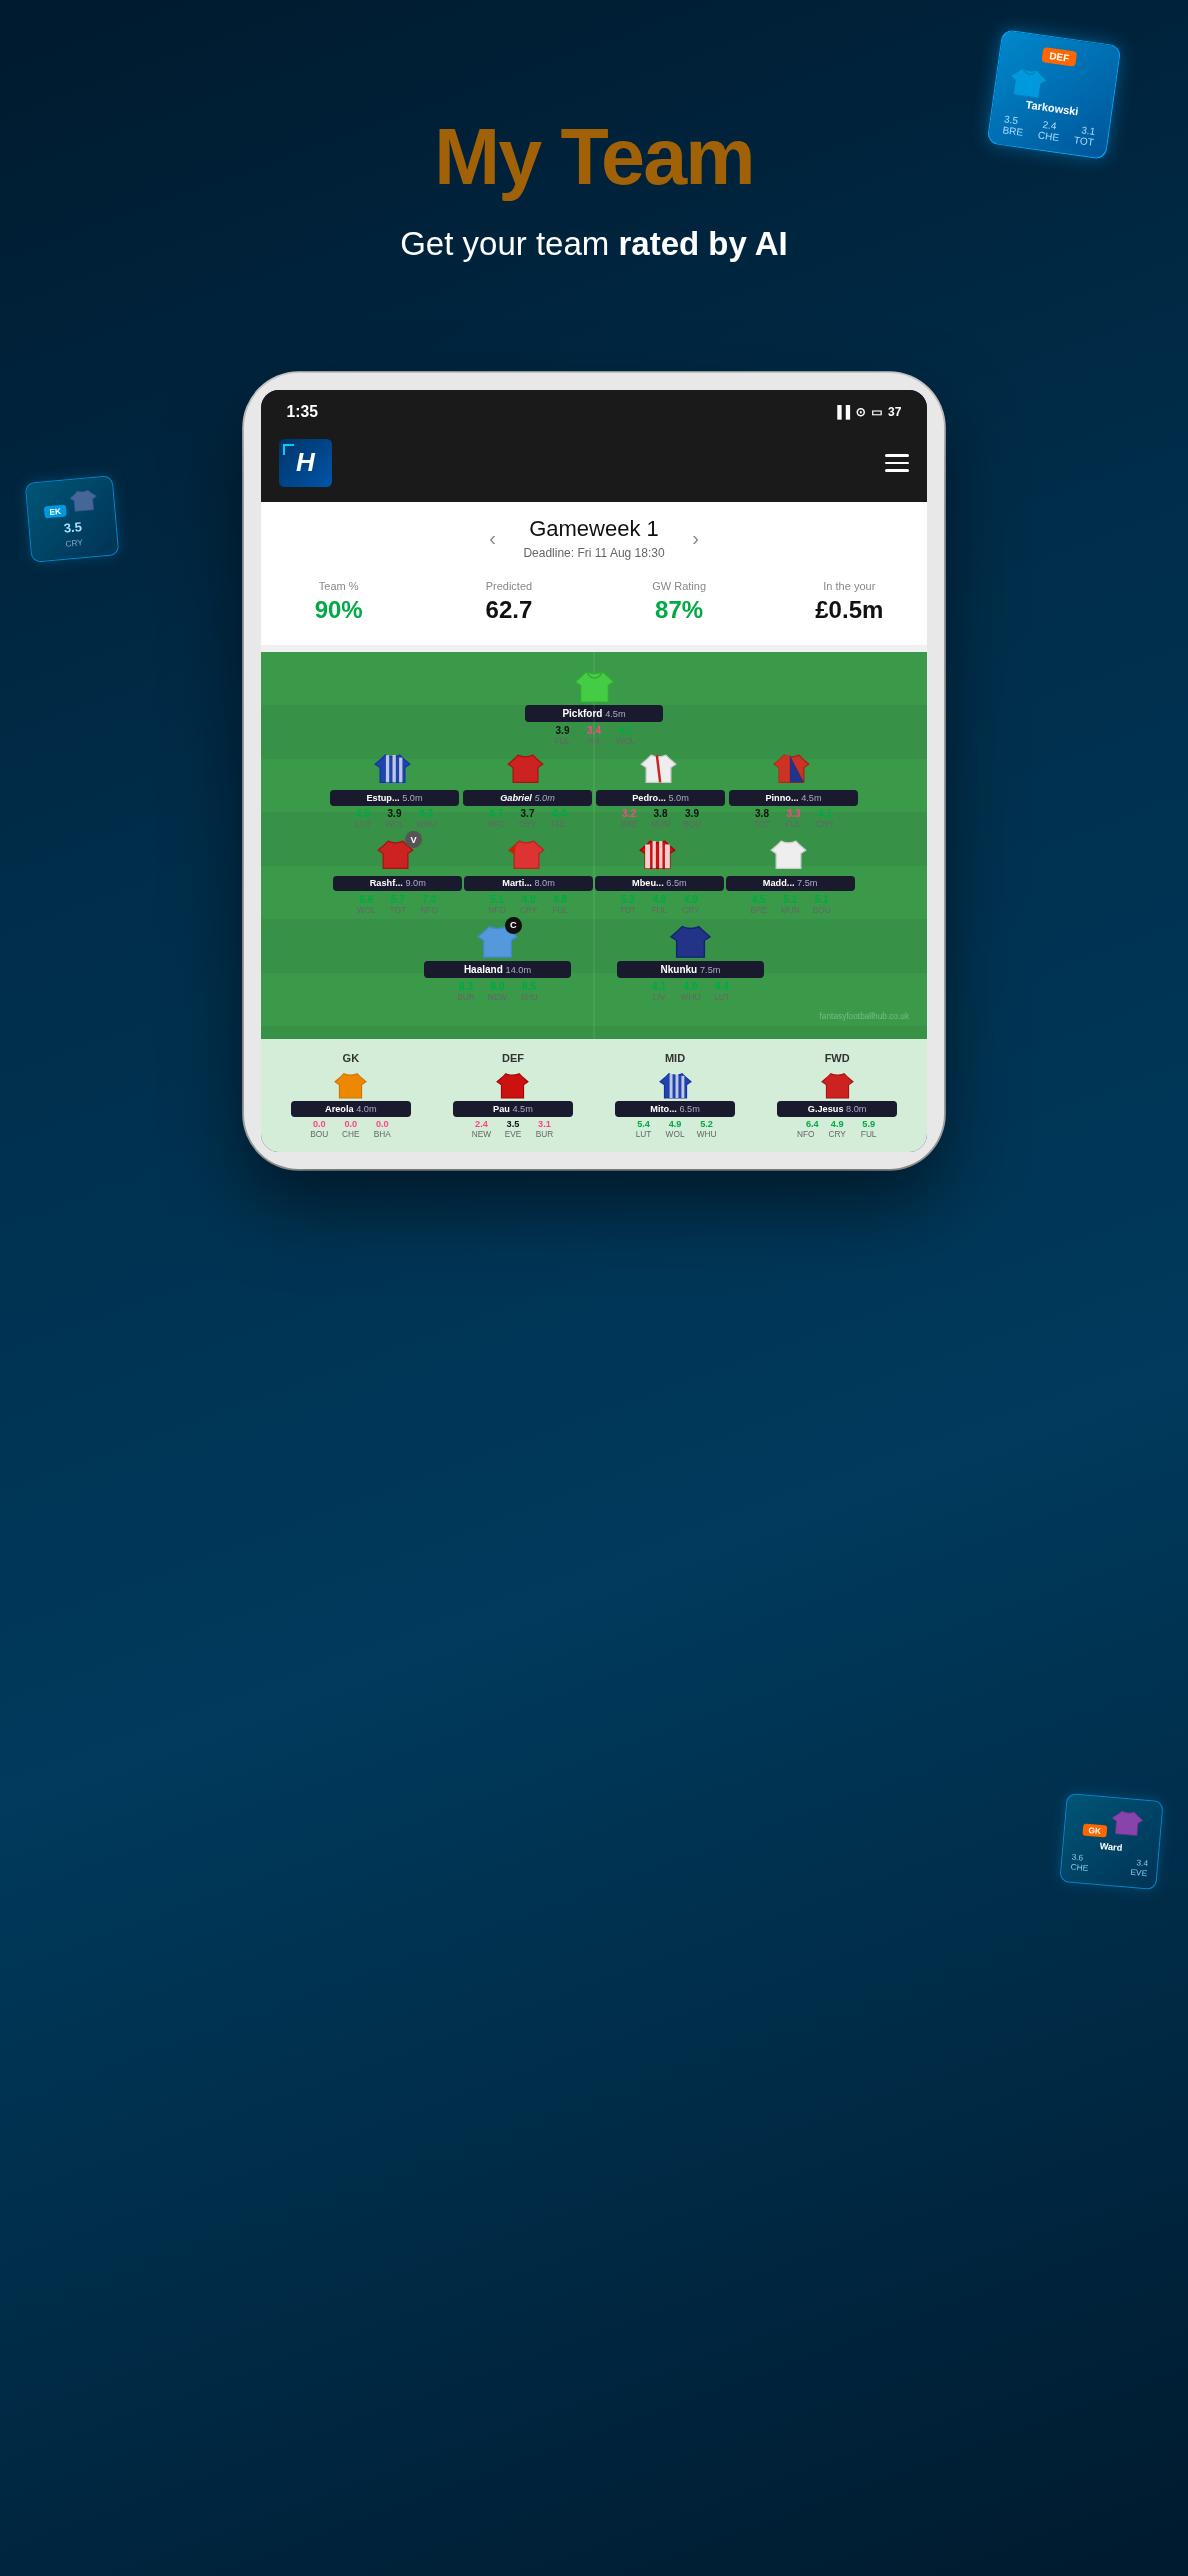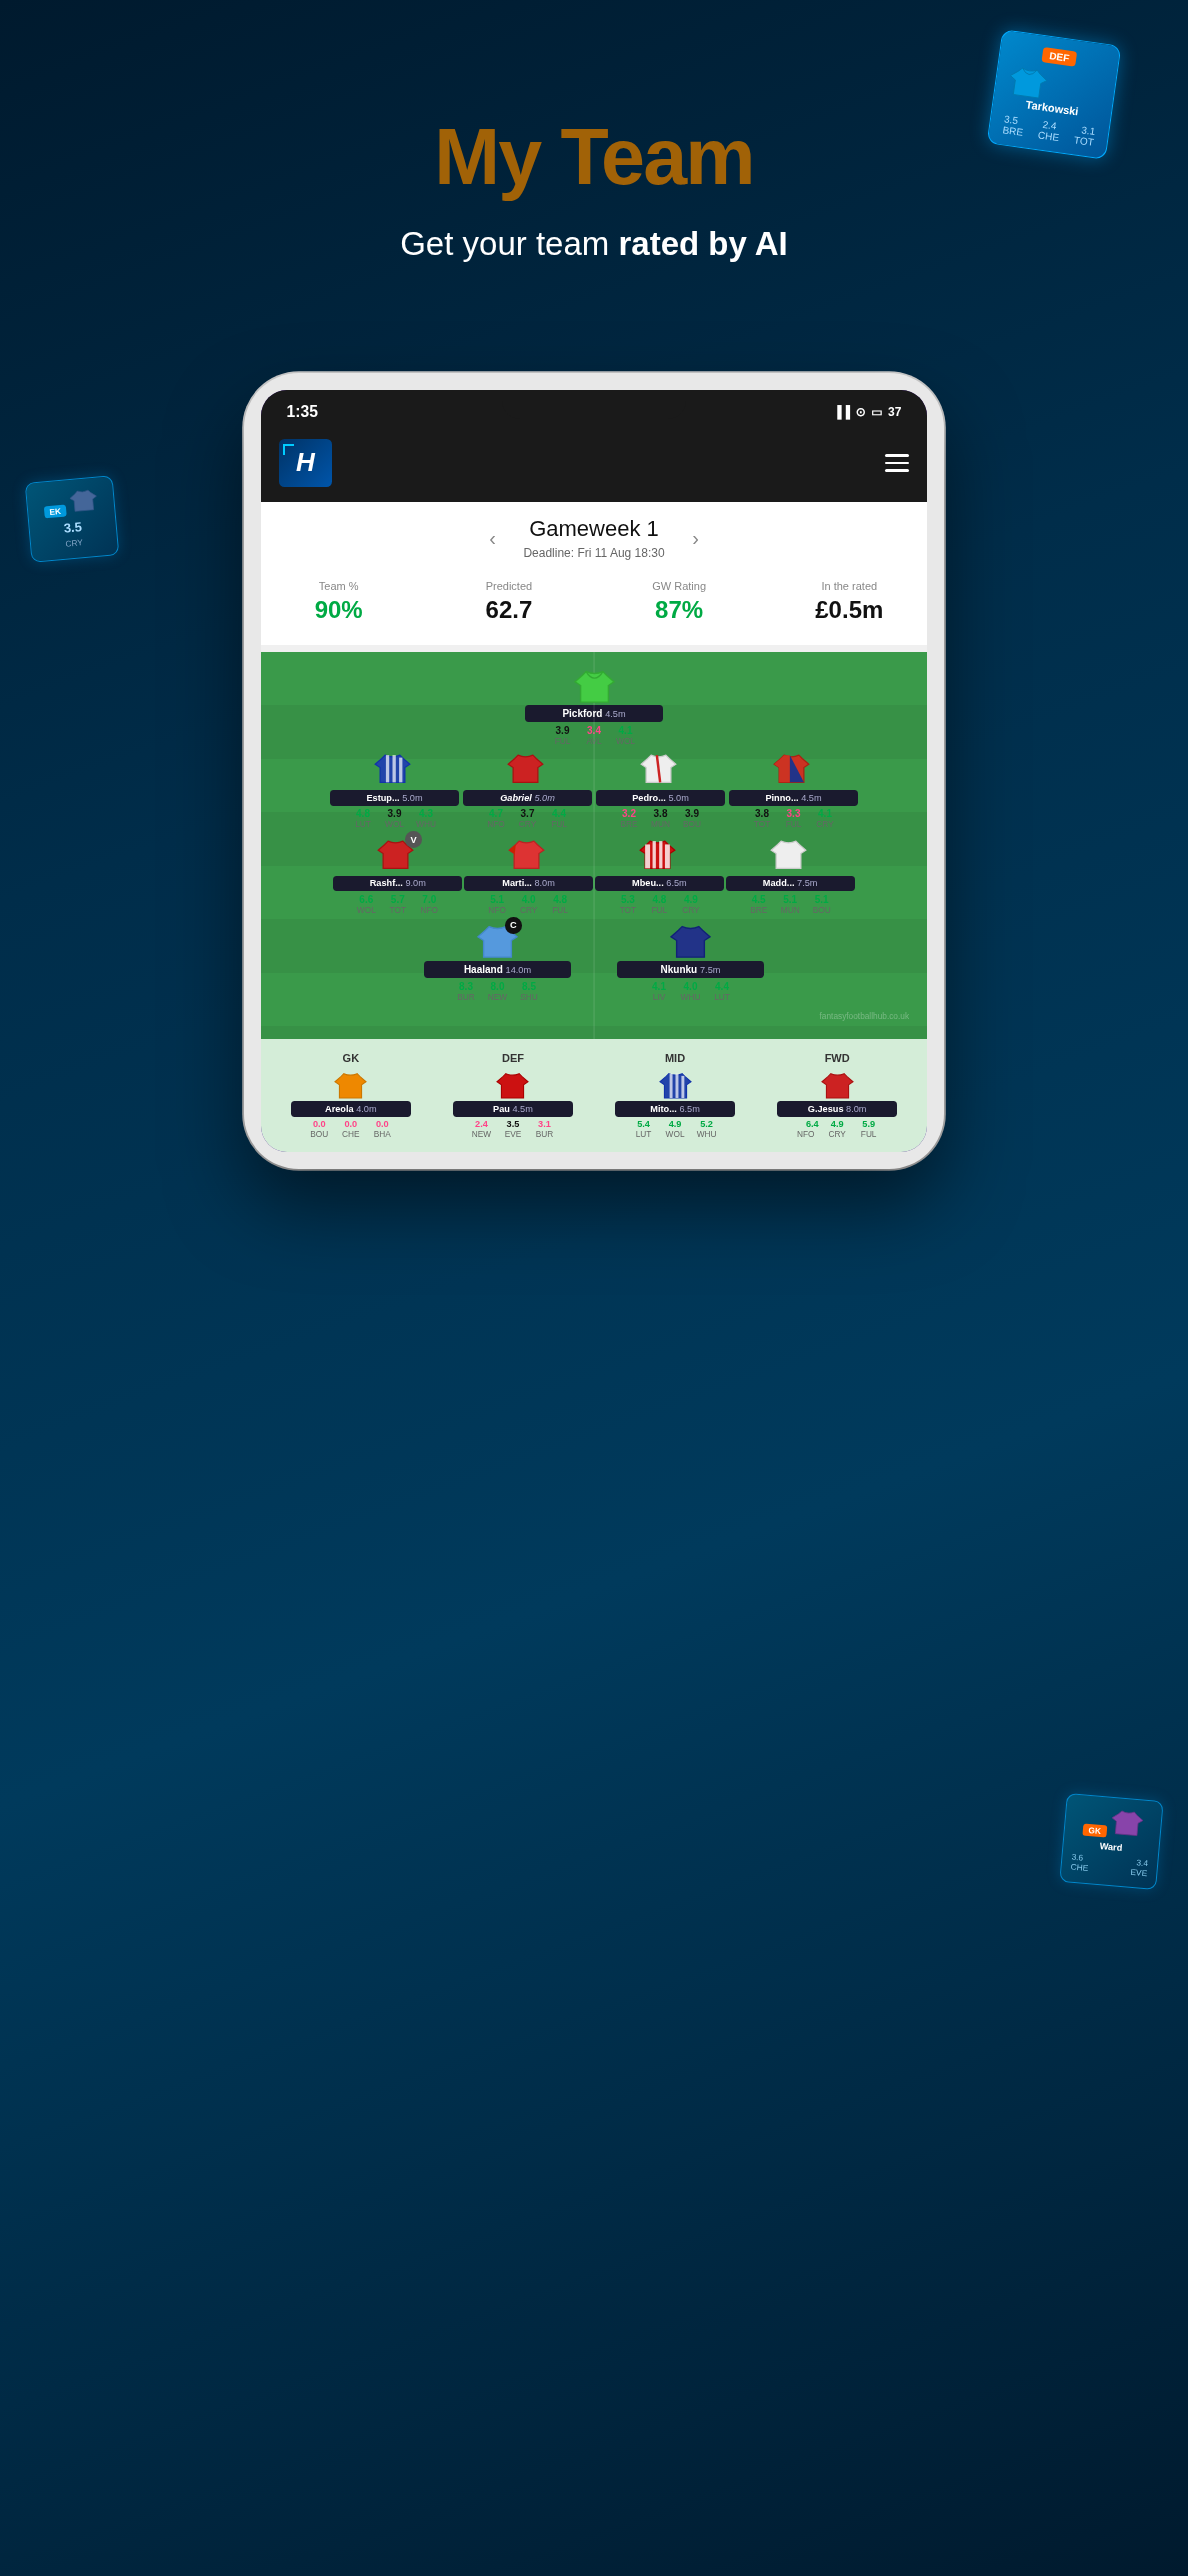--- a/index.html
+++ b/index.html
@@ -154,21 +154,21 @@
     .phone-mockup {
       background: #e8e8e8;
       border-radius: 55px;
       padding: 16.6px;
       box-shadow: 0 37px 74px rgba(0,0,0,0.5), 0 0 0 1.8px #d0d0d0;
       width: 700px;
       position: relative;
     }
     .phone-inner {
       background: #4c1d95;
-      border-radius: 26px;
+      border-radius: 18px;
       overflow: hidden;
       position: relative;
     }
 
     
     .status-bar {
       background: #1a1a1a;
       display: flex;
       justify-content: space-between;
       align-items: center;
@@ -537,21 +537,21 @@
         </div>
         <div class="stat-item">
           <div class="stat-label">Predicted</div>
           <div class="stat-value blue">62.7</div>
         </div>
         <div class="stat-item">
           <div class="stat-label">GW Rating</div>
           <div class="stat-value">87%</div>
         </div>
         <div class="stat-item">
-          <div class="stat-label">In the rated</div>
+          <div class="stat-label">In the your</div>
           <div class="stat-value bank">£0.5m</div>
         </div>
       </div>
 
       <div class="pitch">
 
         <div class="player-row">
           <div class="player-card">
             <div class="player-jersey">
               <svg width="41" height="37" viewBox="0 0 44 40">

